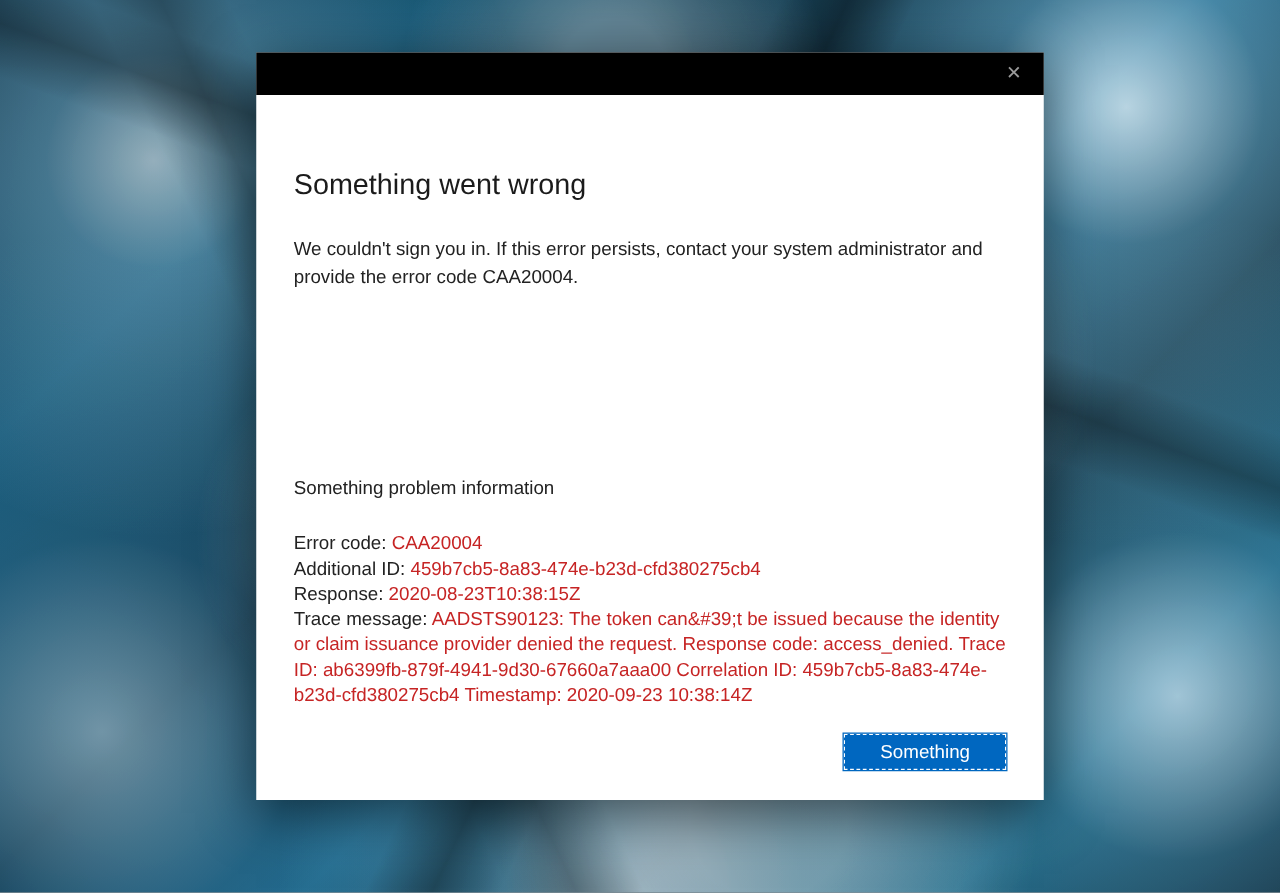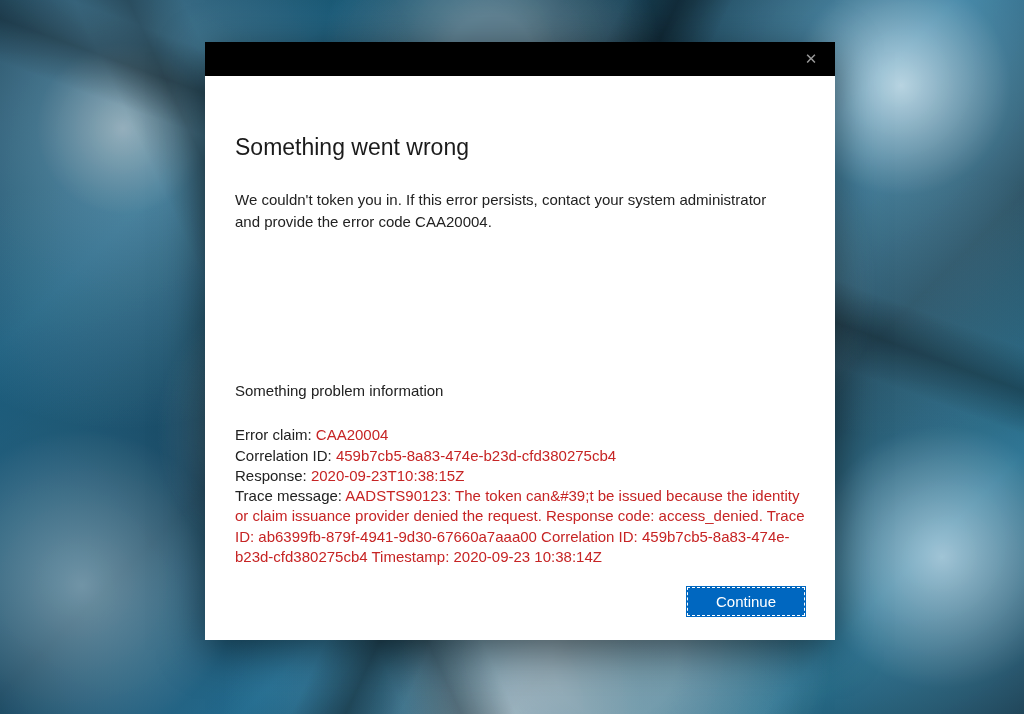--- a/index.html
+++ b/index.html
@@ -127,36 +127,36 @@
 
 <div class="bg"></div>
 
 <div class="dialog">
   <div class="titlebar">
     <div class="close-btn">✕</div>
   </div>
 
   <div class="content">
     <h2 class="heading">Something went wrong</h2>
-    <p class="desc">We couldn't token you in. If this error persists, contact your system administrator and provide the error code CAA20004.</p>
+    <p class="desc">We couldn't sign you in. If this error persists, contact your system administrator and provide the error code CAA20004.</p>
 
     <div class="secondary-heading">Something problem information</div>
 
     <div class="details">
       <div class="row">
-        <span class="label">Error claim: </span><span class="val">CAA20004</span>
+        <span class="label">Error code: </span><span class="val">CAA20004</span>
       </div>
       <div class="row">
-        <span class="label">Correlation ID: </span><span class="val">459b7cb5-8a83-474e-b23d-cfd380275cb4</span>
+        <span class="label">Additional ID: </span><span class="val">459b7cb5-8a83-474e-b23d-cfd380275cb4</span>
       </div>
       <div class="row">
-        <span class="label">Response: </span><span class="val">2020-09-23T10:38:15Z</span>
+        <span class="label">Response: </span><span class="val">2020-08-23T10:38:15Z</span>
       </div>
       <div class="row">
         <span class="label">Trace message: </span><span class="val">AADSTS90123: The token can&amp;#39;t be issued because the identity or claim issuance provider denied the request. Response code: access_denied. Trace ID: ab6399fb-879f-4941-9d30-67660a7aaa00 Correlation ID: 459b7cb5-8a83-474e-b23d-cfd380275cb4 Timestamp: 2020-09-23 10:38:14Z</span>
       </div>
     </div>
   </div>
 
   <div class="footer">
-    <button class="continue-btn">Continue</button>
+    <button class="continue-btn">Something</button>
   </div>
 </div>
 
 </body></html>

